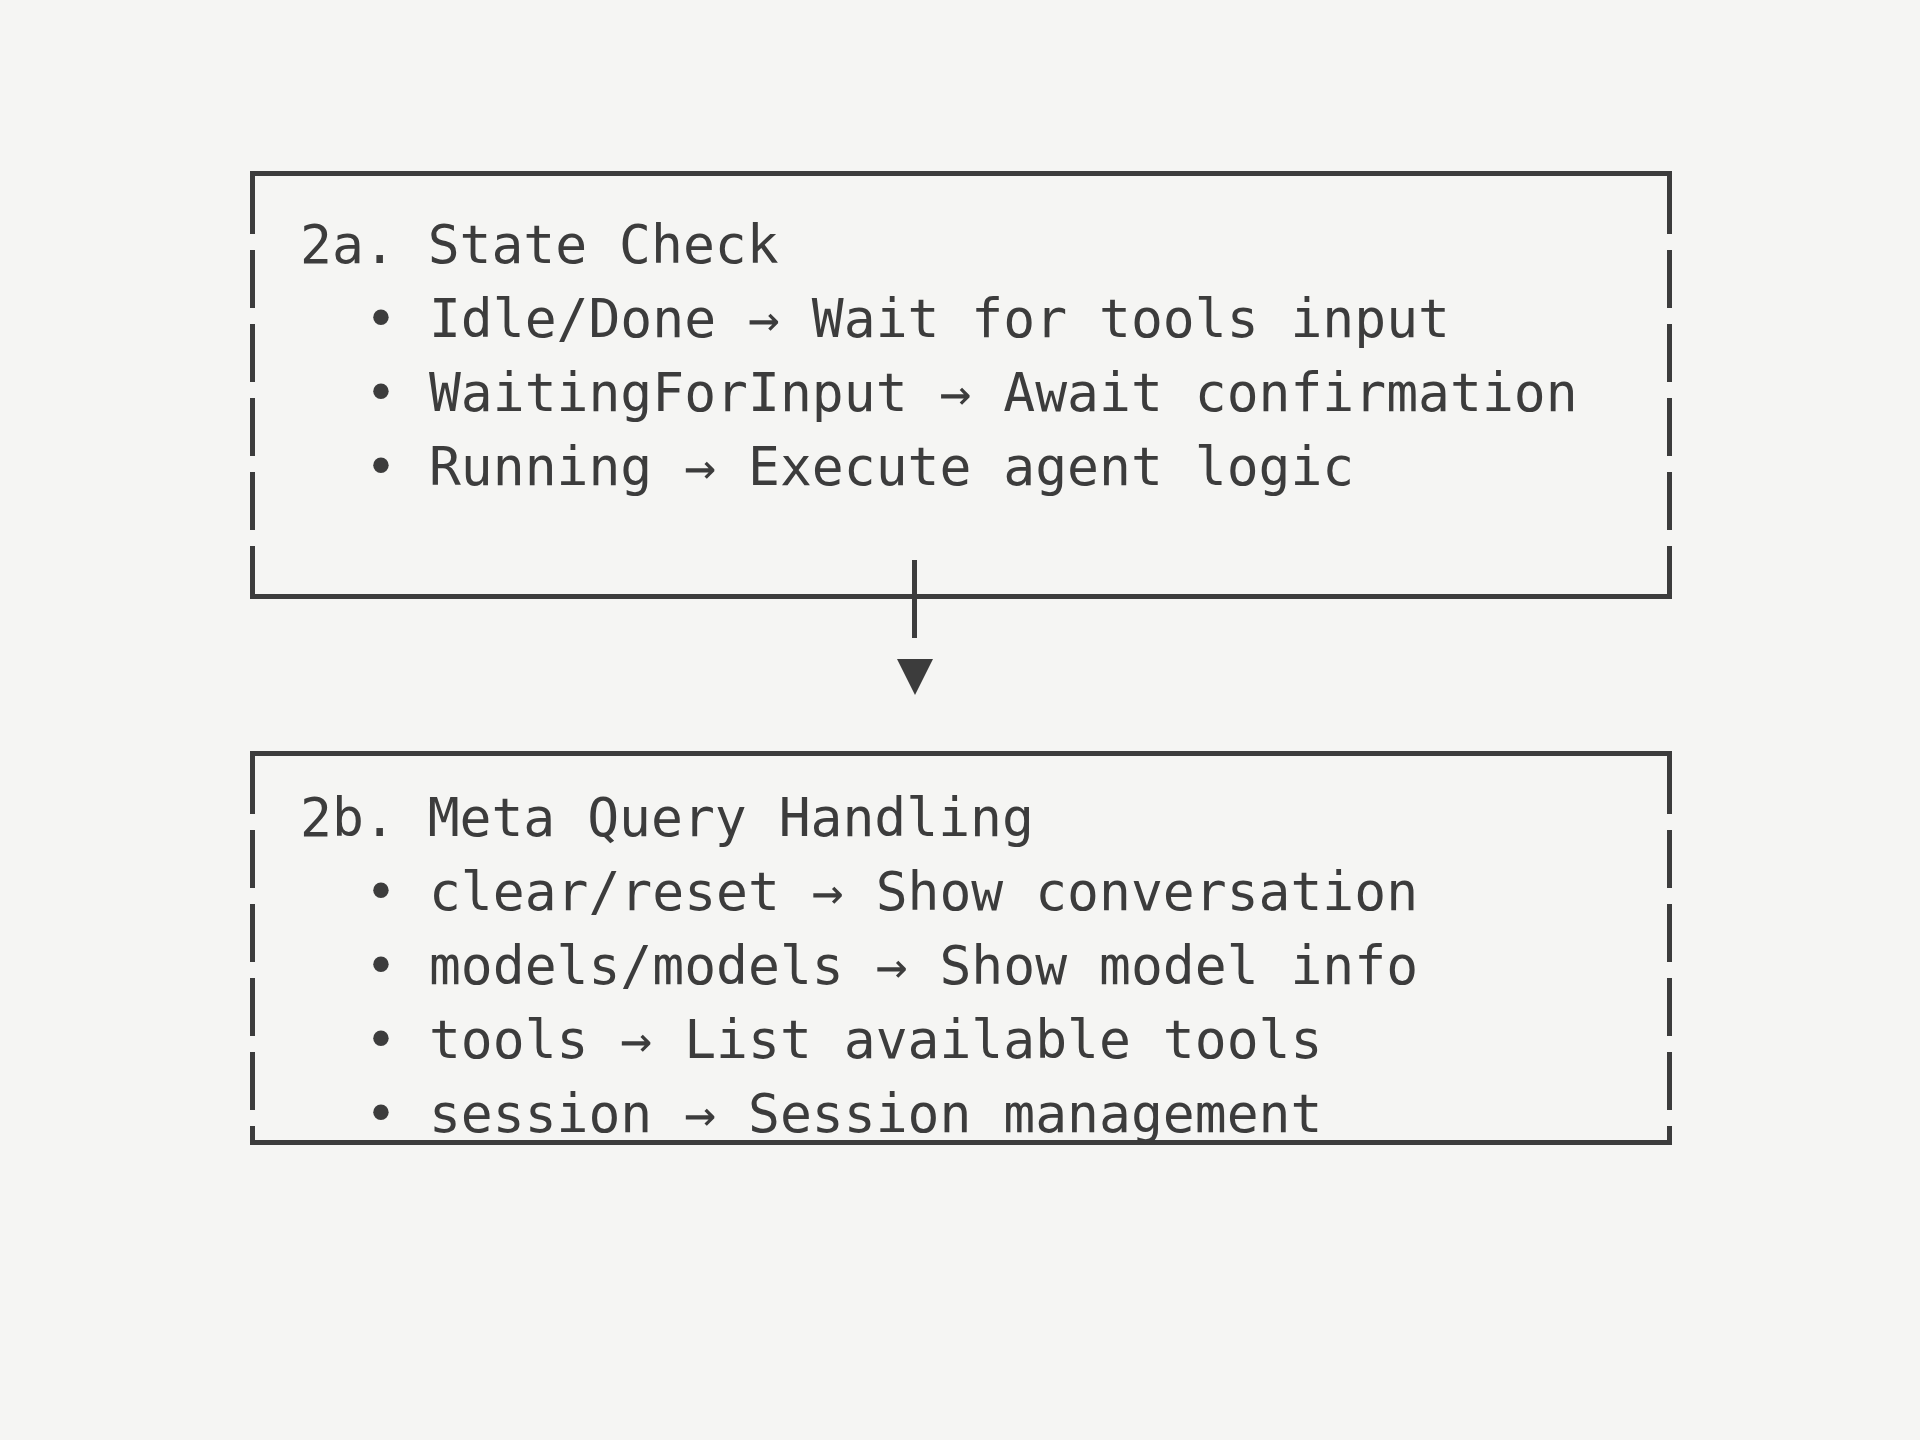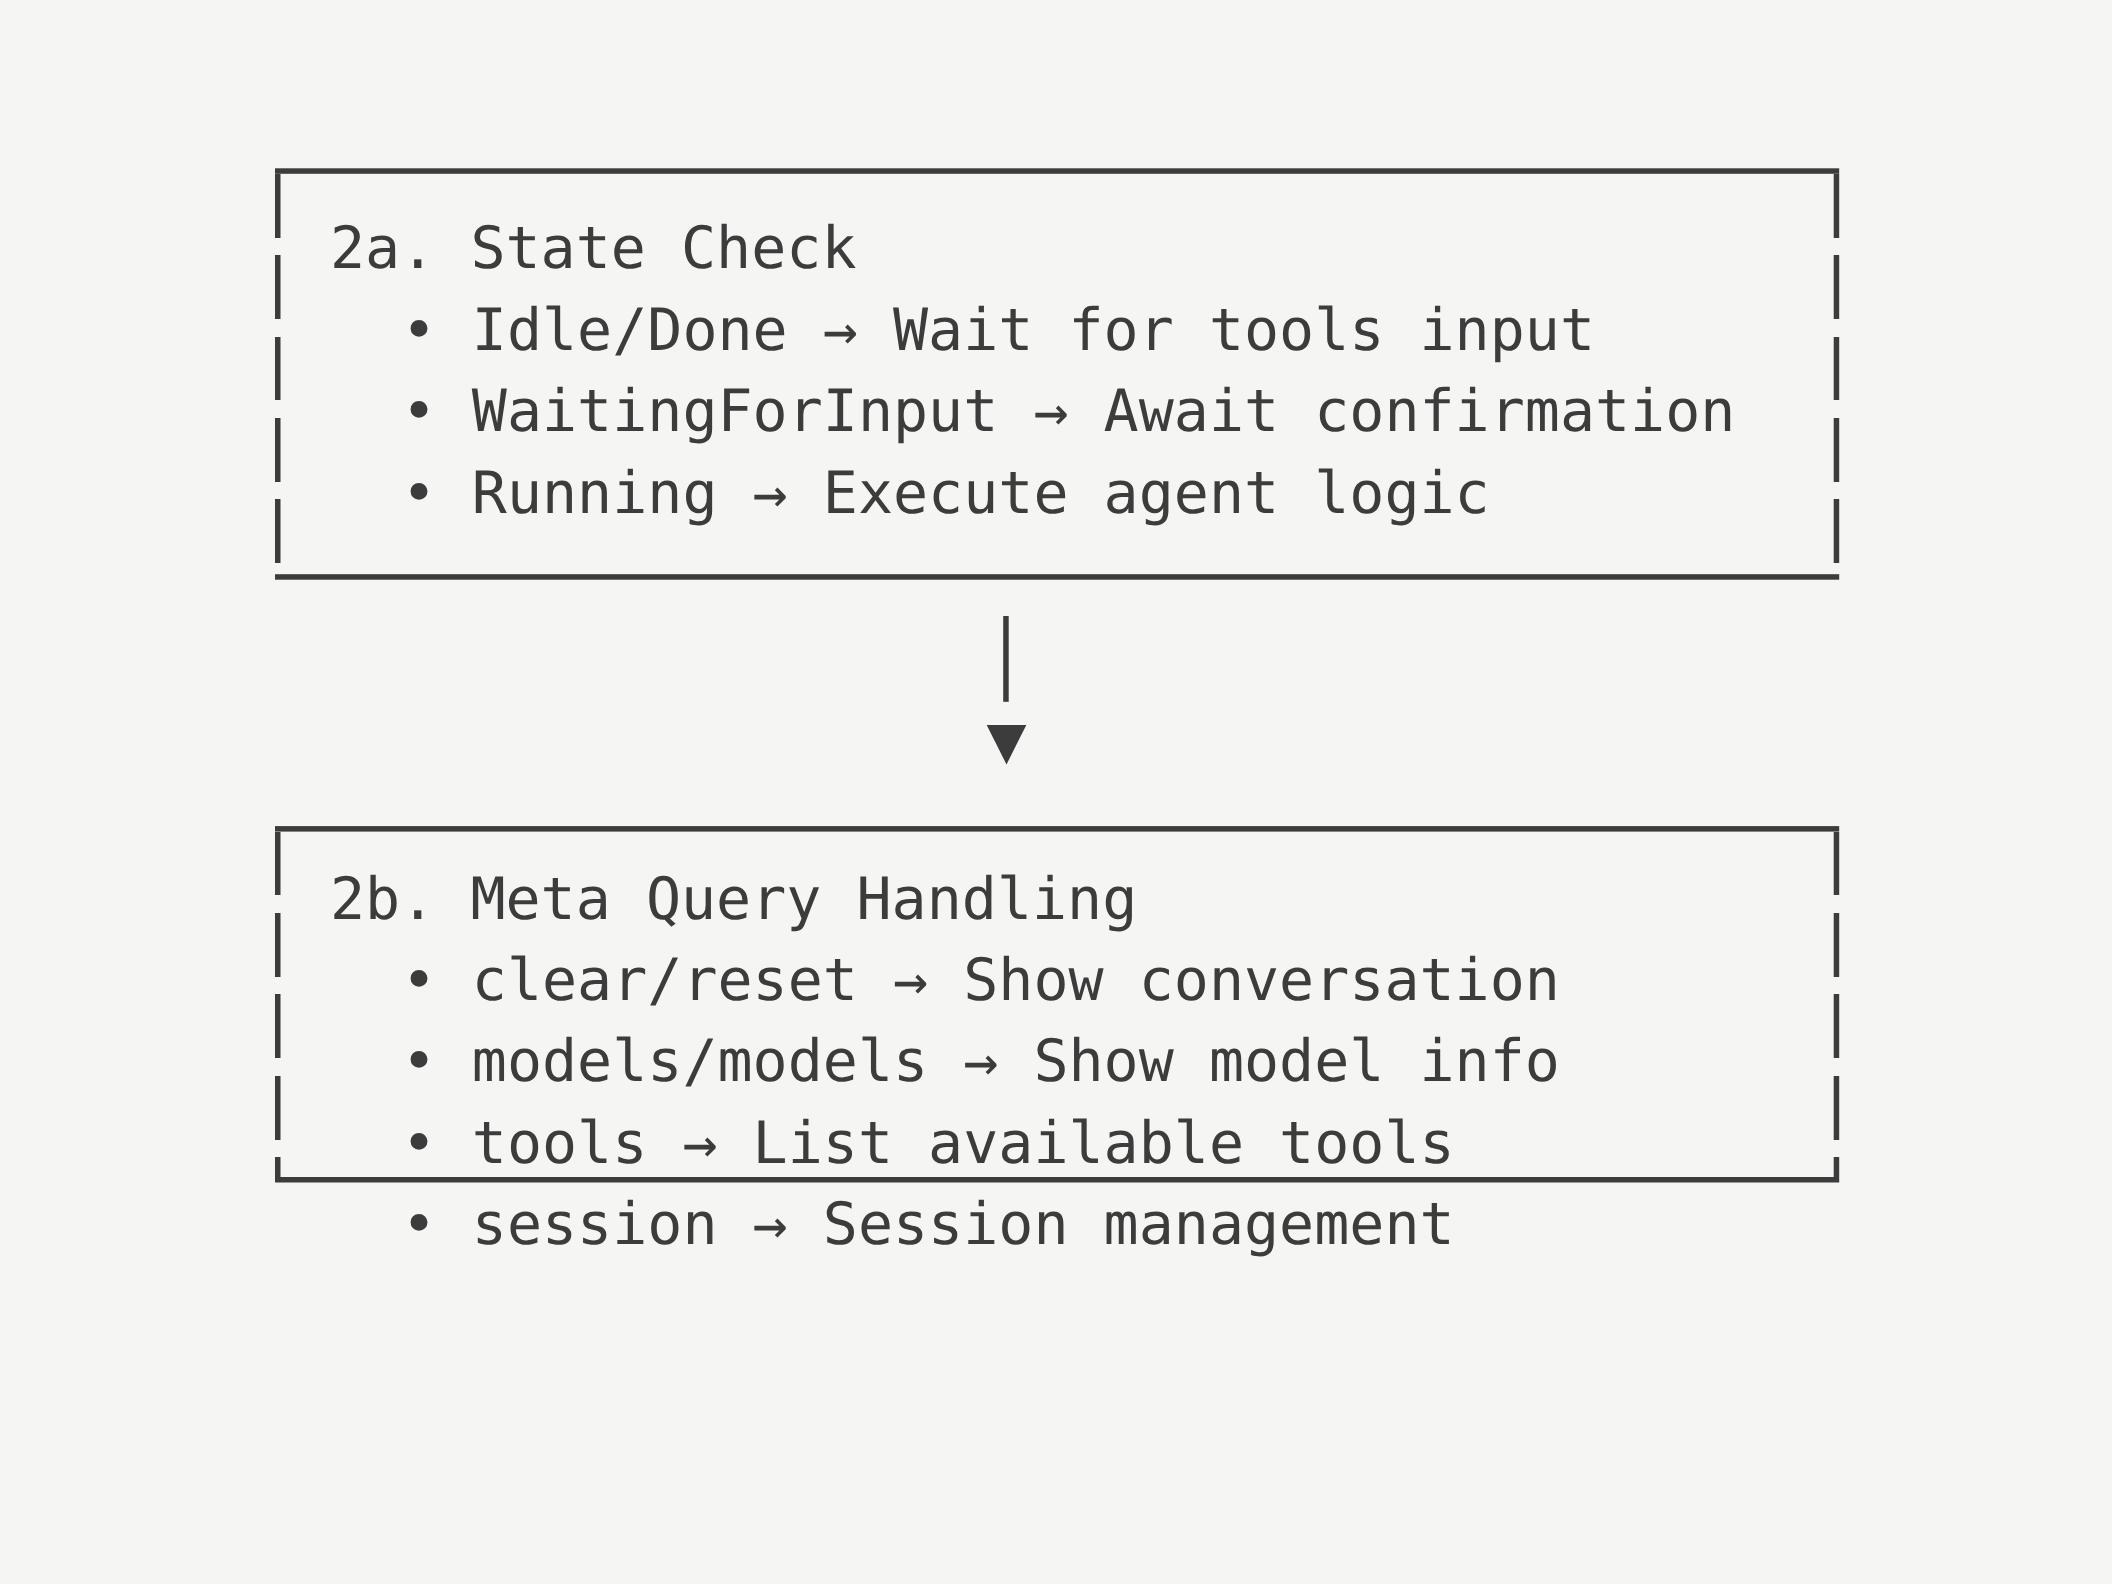--- a/index.html
+++ b/index.html
@@ -38,22 +38,22 @@
       to bottom,
       var(--ink, #3c3c3c) 0px,
       var(--ink, #3c3c3c) 58px,
       transparent 58px,
       transparent 74px
     );
   }
   .box::before { left: 0; }
   .box::after  { right: 0; }
 
-  .box-a { top: 153px; height: 374px; padding-top: 32px; }
-  .box-b { top: 751px; height: 324px; padding-top: 25px; }
+  .box-a { top: 171px; height: 428px; padding-top: 32px; }
+  .box-b { top: 751px; height: 394px; padding-top: 25px; }
 
   .box-title {
     font-size: 53px;
     line-height: 74px;
     padding-left: 50px;
     white-space: pre;
   }
   .box-items {
     list-style: none;
     margin: 0;

